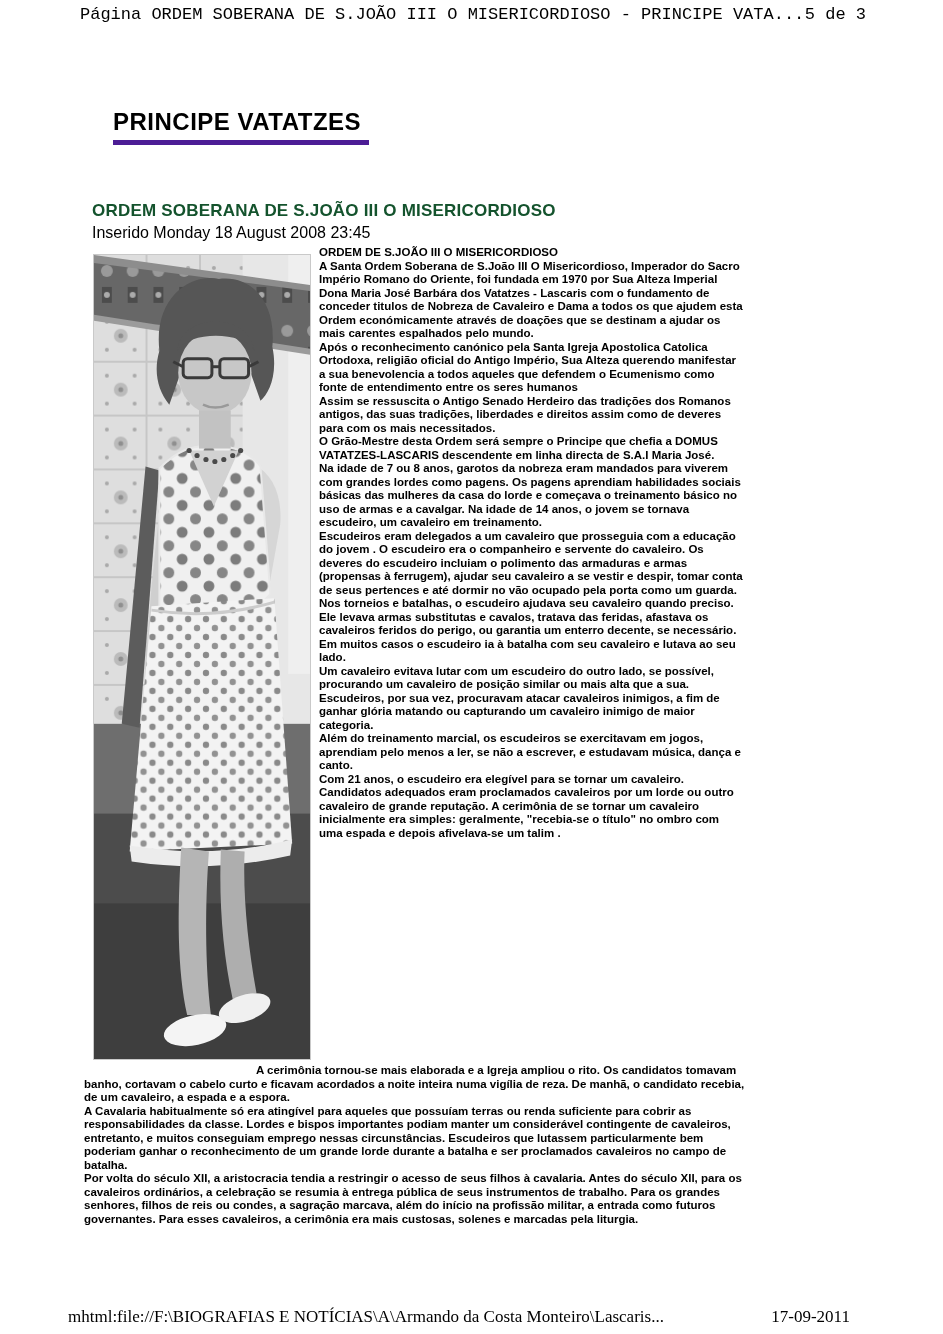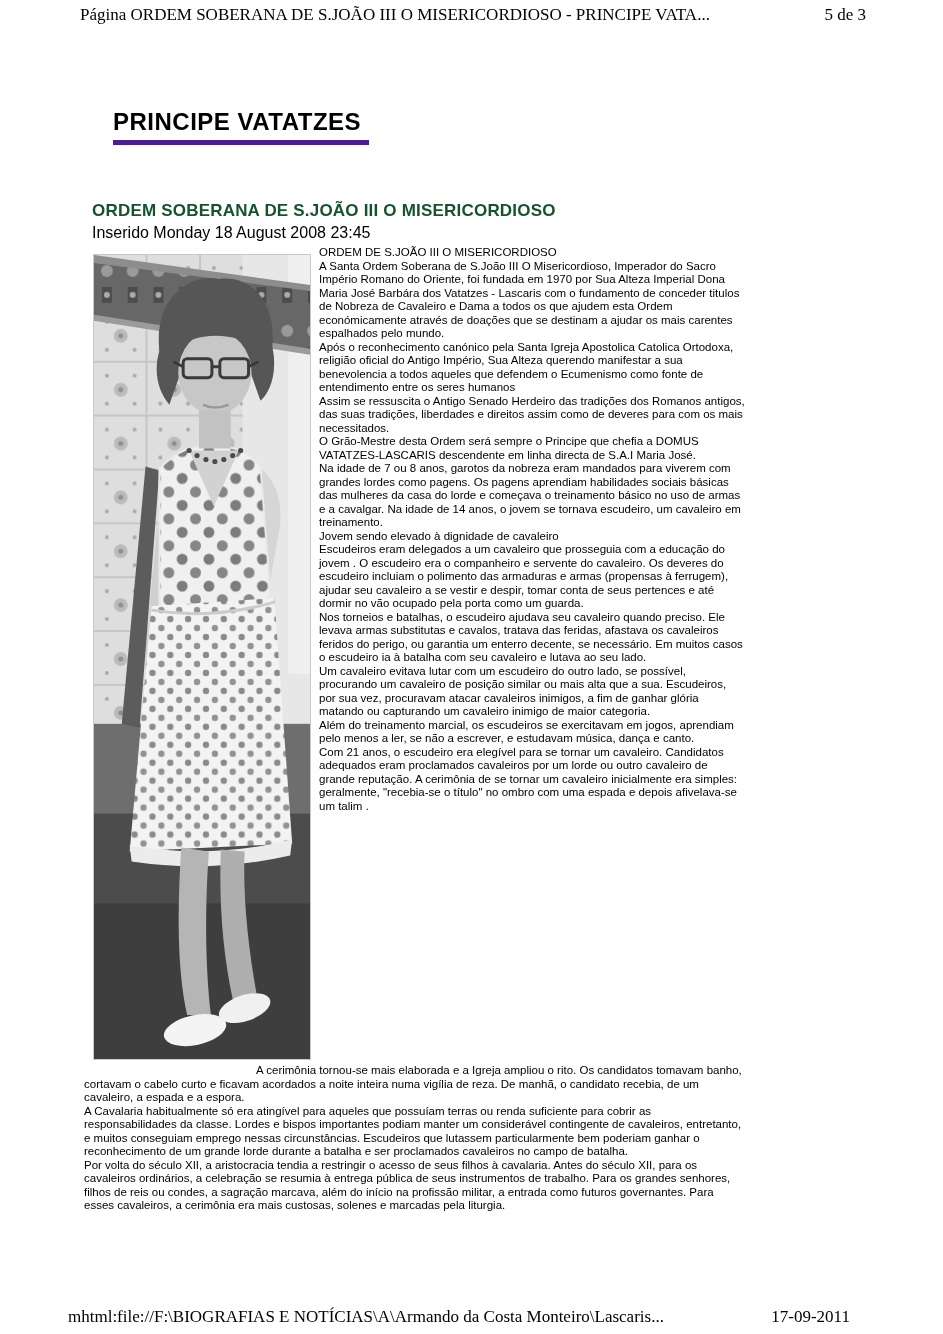--- a/index.html
+++ b/index.html
@@ -1,39 +1,39 @@
 <!DOCTYPE html>
 <html><head>
 <meta charset="utf-8">
 <style>
   html,body{margin:0;padding:0;background:#fff;}
   .page{position:relative;width:943px;height:1334px;background:#ffffff;
         font-family:"Liberation Sans",sans-serif;color:#000;overflow:hidden;}
 
   
   .print-header{position:absolute;top:5px;left:80px;width:786px;display:flex;
-                justify-content:space-between;font-family:Liberation Serif, serif;
+                justify-content:space-between;font-family:Liberation Mono, monospace;
                 font-size:17px;white-space:nowrap;}
   .print-footer{position:absolute;top:1307px;left:68px;width:782px;display:flex;
                 justify-content:space-between;font-family:"Liberation Serif",serif;
                 font-size:17px;white-space:nowrap;}
 
   
   .doc-title{position:absolute;top:108px;left:113px;font-size:24px;font-weight:bold;
              letter-spacing:.5px;padding:0 8px 4px 0;border-bottom:5px solid #4c1d95;}
 
   
   .section-title{position:absolute;top:201px;left:92px;font-size:17px;font-weight:bold;
                  color:#14532d;letter-spacing:.2px;white-space:nowrap;}
   .posted{position:absolute;top:224px;left:92px;font-size:16px;}
 
   
   .article{position:absolute;top:246px;left:84px;width:661px;
            font-size:11.5px;line-height:13.5px;}
-  .article p{margin:0;}
+  .article p{margin:0;font-weight:bold;}
   .photo{float:left;width:218px;height:806px;margin:8px 8px 4px 9px;
          border:1px solid #c9c9c9;box-sizing:border-box;background:#dcdcdc;}
   .photo svg{display:block;width:100%;height:100%;}
 
   .g2{margin-top:2px;}  .g3{margin-top:3px;}  .g11{margin-top:11px;}
   .g14{margin-top:14px;}.g15{margin-top:15px;}.g16{margin-top:16px;}
   .g18{margin-top:18px;}.g19{margin-top:19px;}.g20{margin-top:20px;}
   .g21{margin-top:21px;}.g23{margin-top:23px;}.g35{margin-top:35px;}
   .indent-first{clear:left;text-indent:172px;margin-top:4px;}
 </style>
@@ -137,21 +137,20 @@
         <ellipse cx="152" cy="755" rx="27" ry="13" fill="#f0f0f0" transform="rotate(-18 152 755)"></ellipse>
       </svg>
     </div>
 
     <p>ORDEM DE S.JOÃO III O MISERICORDIOSO</p>
     <p class="g35">A Santa Ordem Soberana de S.João III O Misericordioso, Imperador do Sacro Império Romano do Oriente, foi fundada em 1970 por Sua Alteza Imperial Dona Maria José Barbára dos Vatatzes - Lascaris com o fundamento de conceder titulos de Nobreza de Cavaleiro e Dama a todos os que ajudem esta Ordem económicamente através de doações que se destinam a ajudar os mais carentes espalhados pelo mundo.</p>
     <p class="g2">Após o reconhecimento canónico pela Santa Igreja Apostolica Catolica Ortodoxa, religião oficial do Antigo Império, Sua Alteza querendo manifestar a sua benevolencia a todos aqueles que defendem o Ecumenismo como fonte de entendimento entre os seres humanos</p>
     <p class="g15">Assim se ressuscita o Antigo Senado Herdeiro das tradições dos Romanos antigos, das suas tradições, liberdades e direitos assim como de deveres para com os mais necessitados.</p>
     <p class="g3">O Grão-Mestre desta Ordem será sempre o Principe que chefia a DOMUS VATATZES-LASCARIS descendente em linha directa de S.A.I Maria José.</p>
     <p class="g19">Na idade de 7 ou 8 anos, garotos da nobreza eram mandados para viverem com grandes lordes como pagens. Os pagens aprendiam habilidades sociais básicas das mulheres da casa do lorde e começava o treinamento básico no uso de armas e a cavalgar. Na idade de 14 anos, o jovem se tornava escudeiro, um cavaleiro em treinamento.</p>
-    <p class="g16">Jovem sendo elevado à dignidade de cavaleiro</p>
     <p class="g18">Escudeiros eram delegados a um cavaleiro que prosseguia com a educação do jovem . O escudeiro era o companheiro e servente do cavaleiro. Os deveres do escudeiro incluiam o polimento das armaduras e armas (propensas à ferrugem), ajudar seu cavaleiro a se vestir e despir, tomar conta de seus pertences e até dormir no vão ocupado pela porta como um guarda.</p>
     <p class="g20">Nos torneios e batalhas, o escudeiro ajudava seu cavaleiro quando preciso. Ele levava armas substitutas e cavalos, tratava das feridas, afastava os cavaleiros feridos do perigo, ou garantia um enterro decente, se necessário. Em muitos casos o escudeiro ia à batalha com seu cavaleiro e lutava ao seu lado.</p>
     <p class="g11">Um cavaleiro evitava lutar com um escudeiro do outro lado, se possível, procurando um cavaleiro de posição similar ou mais alta que a sua. Escudeiros, por sua vez, procuravam atacar cavaleiros inimigos, a fim de ganhar glória matando ou capturando um cavaleiro inimigo de maior categoria.</p>
     <p class="g21">Além do treinamento marcial, os escudeiros se exercitavam em jogos, aprendiam pelo menos a ler, se não a escrever, e estudavam música, dança e canto.</p>
     <p class="g18">Com 21 anos, o escudeiro era elegível para se tornar um cavaleiro. Candidatos adequados eram proclamados cavaleiros por um lorde ou outro cavaleiro de grande reputação. A cerimônia de se tornar um cavaleiro inicialmente era simples: geralmente, "recebia-se o título" no ombro com uma espada e depois afivelava-se um talim .</p>
     <p class="indent-first">A cerimônia tornou-se mais elaborada e a Igreja ampliou o rito. Os candidatos tomavam banho, cortavam o cabelo curto e ficavam acordados a noite inteira numa vigília de reza. De manhã, o candidato recebia, de um cavaleiro, a espada e a espora.</p>
     <p class="g14">A Cavalaria habitualmente só era atingível para aqueles que possuíam terras ou renda suficiente para cobrir as responsabilidades da classe. Lordes e bispos importantes podiam manter um considerável contingente de cavaleiros, entretanto, e muitos conseguiam emprego nessas circunstâncias. Escudeiros que lutassem particularmente bem poderiam ganhar o reconhecimento de um grande lorde durante a batalha e ser proclamados cavaleiros no campo de batalha.</p>
     <p class="g18">Por volta do século XII, a aristocracia tendia a restringir o acesso de seus filhos à cavalaria. Antes do século XII, para os cavaleiros ordinários, a celebração se resumia à entrega pública de seus instrumentos de trabalho. Para os grandes senhores, filhos de reis ou condes, a sagração marcava, além do início na profissão militar, a entrada como futuros governantes. Para esses cavaleiros, a cerimônia era mais custosas, solenes e marcadas pela liturgia.</p>
   </div>
 

